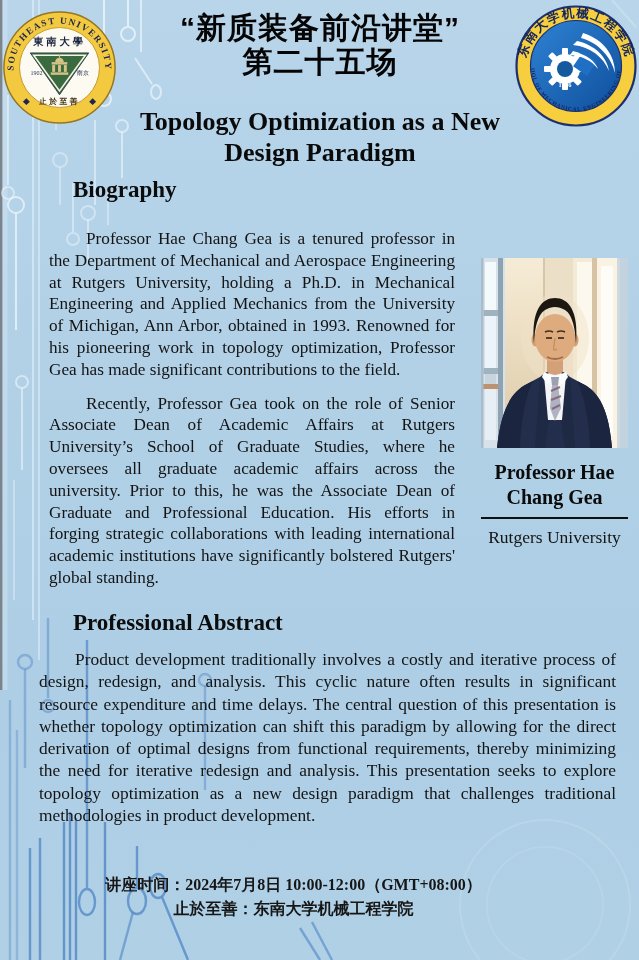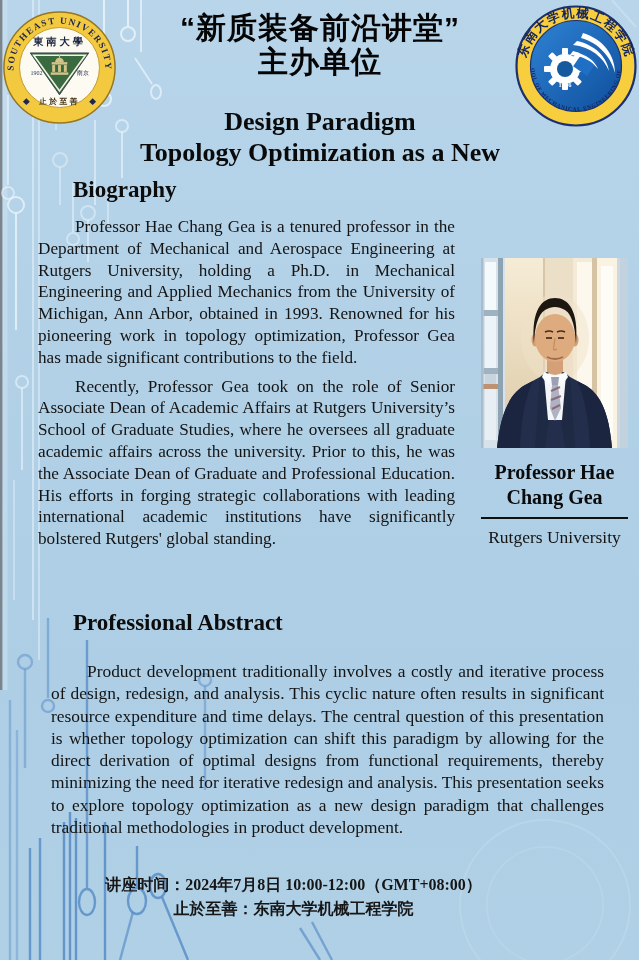--- a/index.html
+++ b/index.html
@@ -11,30 +11,30 @@
   .abs{position:absolute;}
   .bg-svg{left:0;top:0;width:639px;height:960px;pointer-events:none;}
   .cn-title{left:120px;top:11px;width:400px;text-align:center;
     font-family:"Liberation Sans","DejaVu Sans",sans-serif;font-weight:700;
     font-size:30px;line-height:34px;color:#050505;letter-spacing:1px;}
   .en-title{left:110px;top:106px;width:420px;text-align:center;
     font-weight:700;font-size:26px;line-height:31px;color:#0a0a0a;}
   .sec-heading{font-size:23px;font-weight:700;color:#0c0c0c;margin-left:36px;}
   .bio-heading{left:37px;top:177px;}
   .bio-col{left:38px;top:216px;width:417px;}
-  .bio-col p{margin:0 0 7px 0;font-size:17.2px;line-height:21.8px;
-    text-align:justify;text-indent:37px;}
+  .bio-col p{margin:12px 0 7px 0;font-size:17.2px;line-height:21.8px;
+    text-align:justify;text-indent:37px;padding-left:11px;}
   .photo-frame{left:481px;top:258px;width:147px;height:190px;}
   .speaker-name{left:462px;top:460px;width:185px;text-align:center;
     font-weight:700;font-size:20px;line-height:24.5px;color:#0b0b0b;}
   .divider{left:481px;top:517px;width:147px;height:2px;background:#101010;}
   .affiliation{left:462px;top:527px;width:185px;text-align:center;font-size:17.5px;}
   .abs-heading{left:37px;top:610px;}
   .abs-col{left:39px;top:648px;width:577px;}
-  .abs-col p{margin:12px;font-size:17.4px;line-height:22.3px;text-align:justify;text-indent:36px;}
+  .abs-col p{margin:0;font-size:17.4px;line-height:22.3px;text-align:justify;text-indent:36px;}
   .details{left:0;top:873px;width:587px;text-align:center;
     font-size:16px;line-height:23.5px;font-weight:600;color:#161616;}
   .logo{display:block;}
   .seu-logo{left:1px;top:9px;}
   .sme-logo{left:515px;top:5px;}
 </style>
 </head>
 <body>
 
 <div class="poster">
@@ -171,25 +171,25 @@
     <g fill="#ffffff">
       <path d="M68,28 C88,34 100,50 100,68 C96,52 84,38 66,33 Z"></path>
       <path d="M62,36 C80,40 92,52 94,66 C88,52 76,42 58,40 Z"></path>
       <path d="M58,46 C72,50 80,56 83,64 C77,56 68,51 55,50 Z"></path>
     </g>
     <text x="50" y="82" text-anchor="middle" font-size="6.5" font-weight="bold" fill="#ffffff">1916</text>
   </svg>
 
   <div class="abs cn-title">
     <div>“新质装备前沿讲堂”</div>
-    <div>主办单位</div>
+    <div>第二十五场</div>
   </div>
   <div class="abs en-title">
+    <div>Topology Optimization as a New</div>
     <div>Design Paradigm</div>
-    <div>Topology Optimization as a New</div>
   </div>
 
   <div class="abs sec-heading bio-heading">Biography</div>
   <div class="abs bio-col">
     <p>Professor Hae Chang Gea is a tenured professor in the Department of Mechanical and Aerospace Engineering at Rutgers University, holding a Ph.D. in Mechanical Engineering and Applied Mechanics from the University of Michigan, Ann Arbor, obtained in 1993. Renowned for his pioneering work in topology optimization, Professor Gea has made significant contributions to the field.</p>
     <p>Recently, Professor Gea took on the role of Senior Associate Dean of Academic Affairs at Rutgers University’s School of Graduate Studies, where he oversees all graduate academic affairs across the university. Prior to this, he was the Associate Dean of Graduate and Professional Education. His efforts in forging strategic collaborations with leading international academic institutions have significantly bolstered Rutgers' global standing.</p>
   </div>
 
   <svg class="abs photo-frame" viewBox="0 0 147 190" xmlns="http://www.w3.org/2000/svg">
     <defs>

